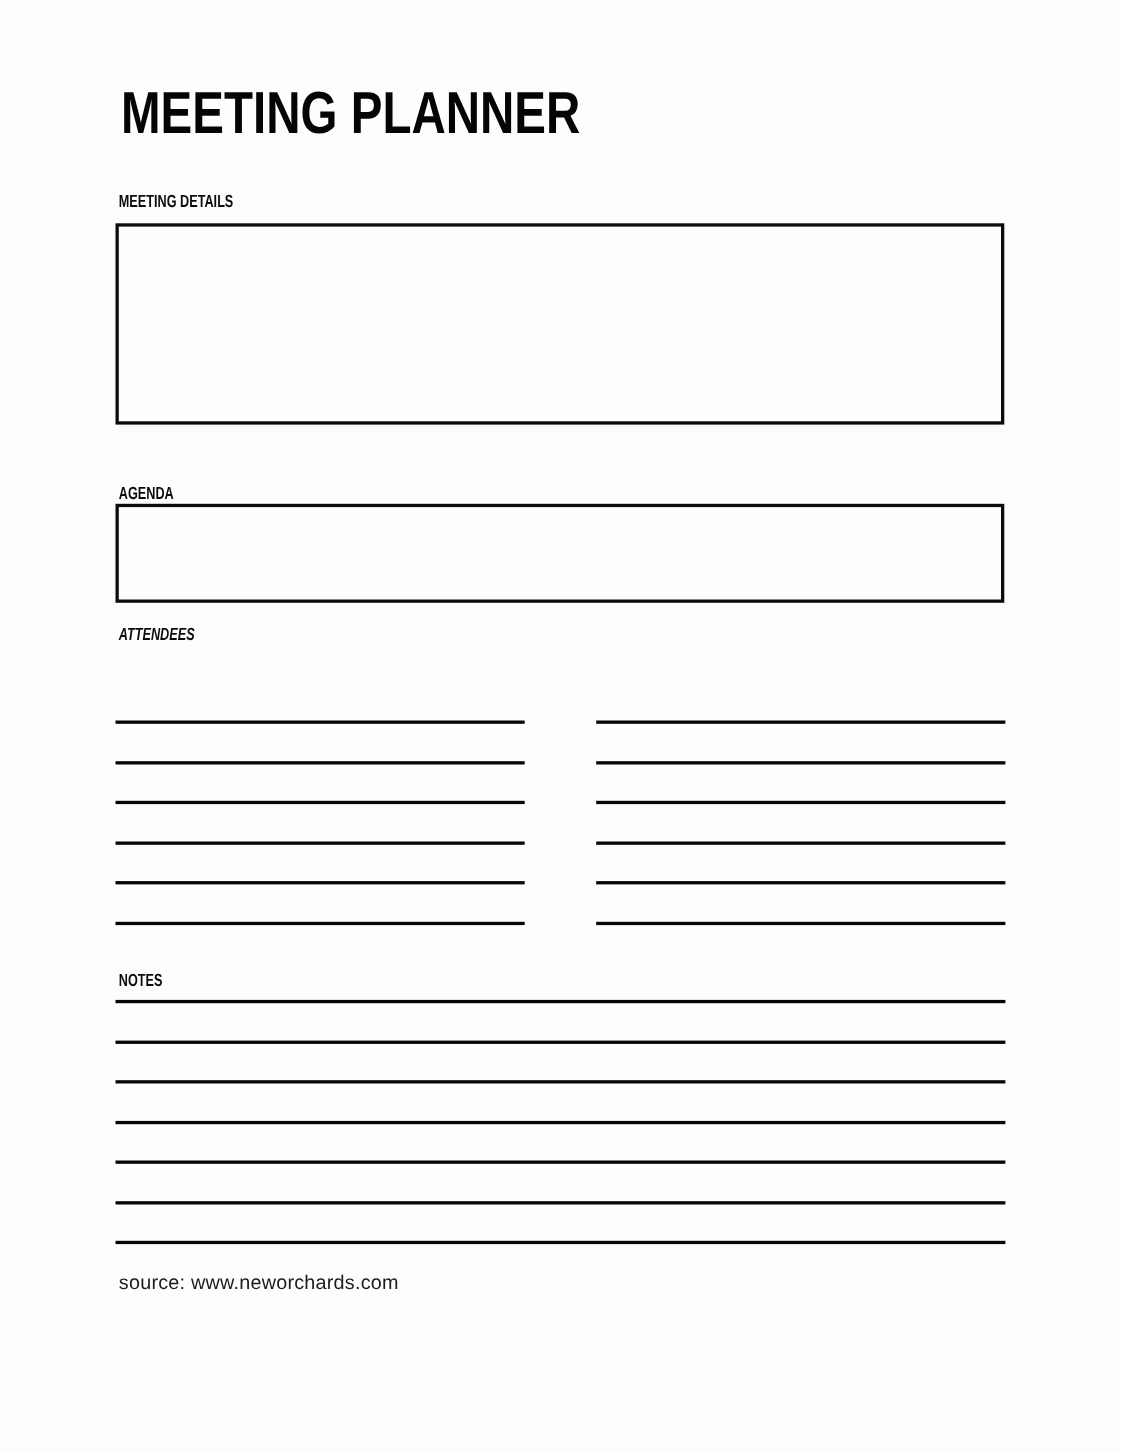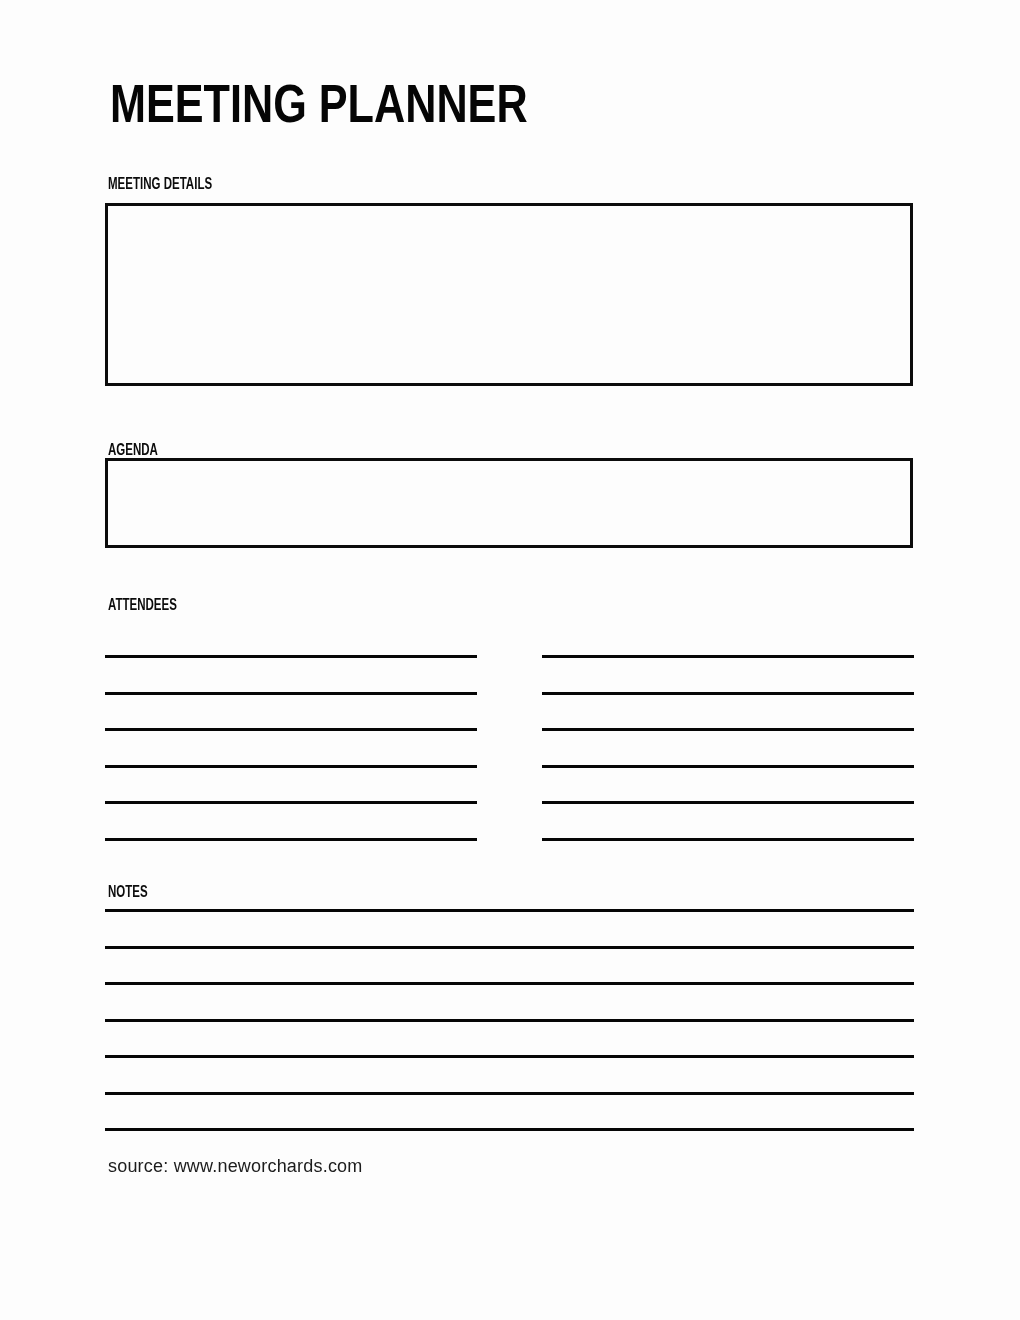--- a/index.html
+++ b/index.html
@@ -41,21 +41,21 @@
     left:108px;
     font-size:16px;
     font-weight:700;
     line-height:1;
     color:var(--ink);
     white-space:nowrap;
   }
   .section-label .cond{transform:scaleX(0.72);}
   .label-details{top:176px;}
   .label-agenda{top:431px;margin-top:11px;}
-  .label-attendees{top:597px;}
+  .label-attendees{top:570px;font-style:italic;}
   .label-notes{top:884px;text-align:right;}
   .field-box{
     position:absolute;
     left:105px;
     width:808px;
     border:3px solid var(--ink);
     background:transparent;
   }
   .box-details{top:203px;height:183px;}
   .box-agenda{top:458px;height:90px;}

